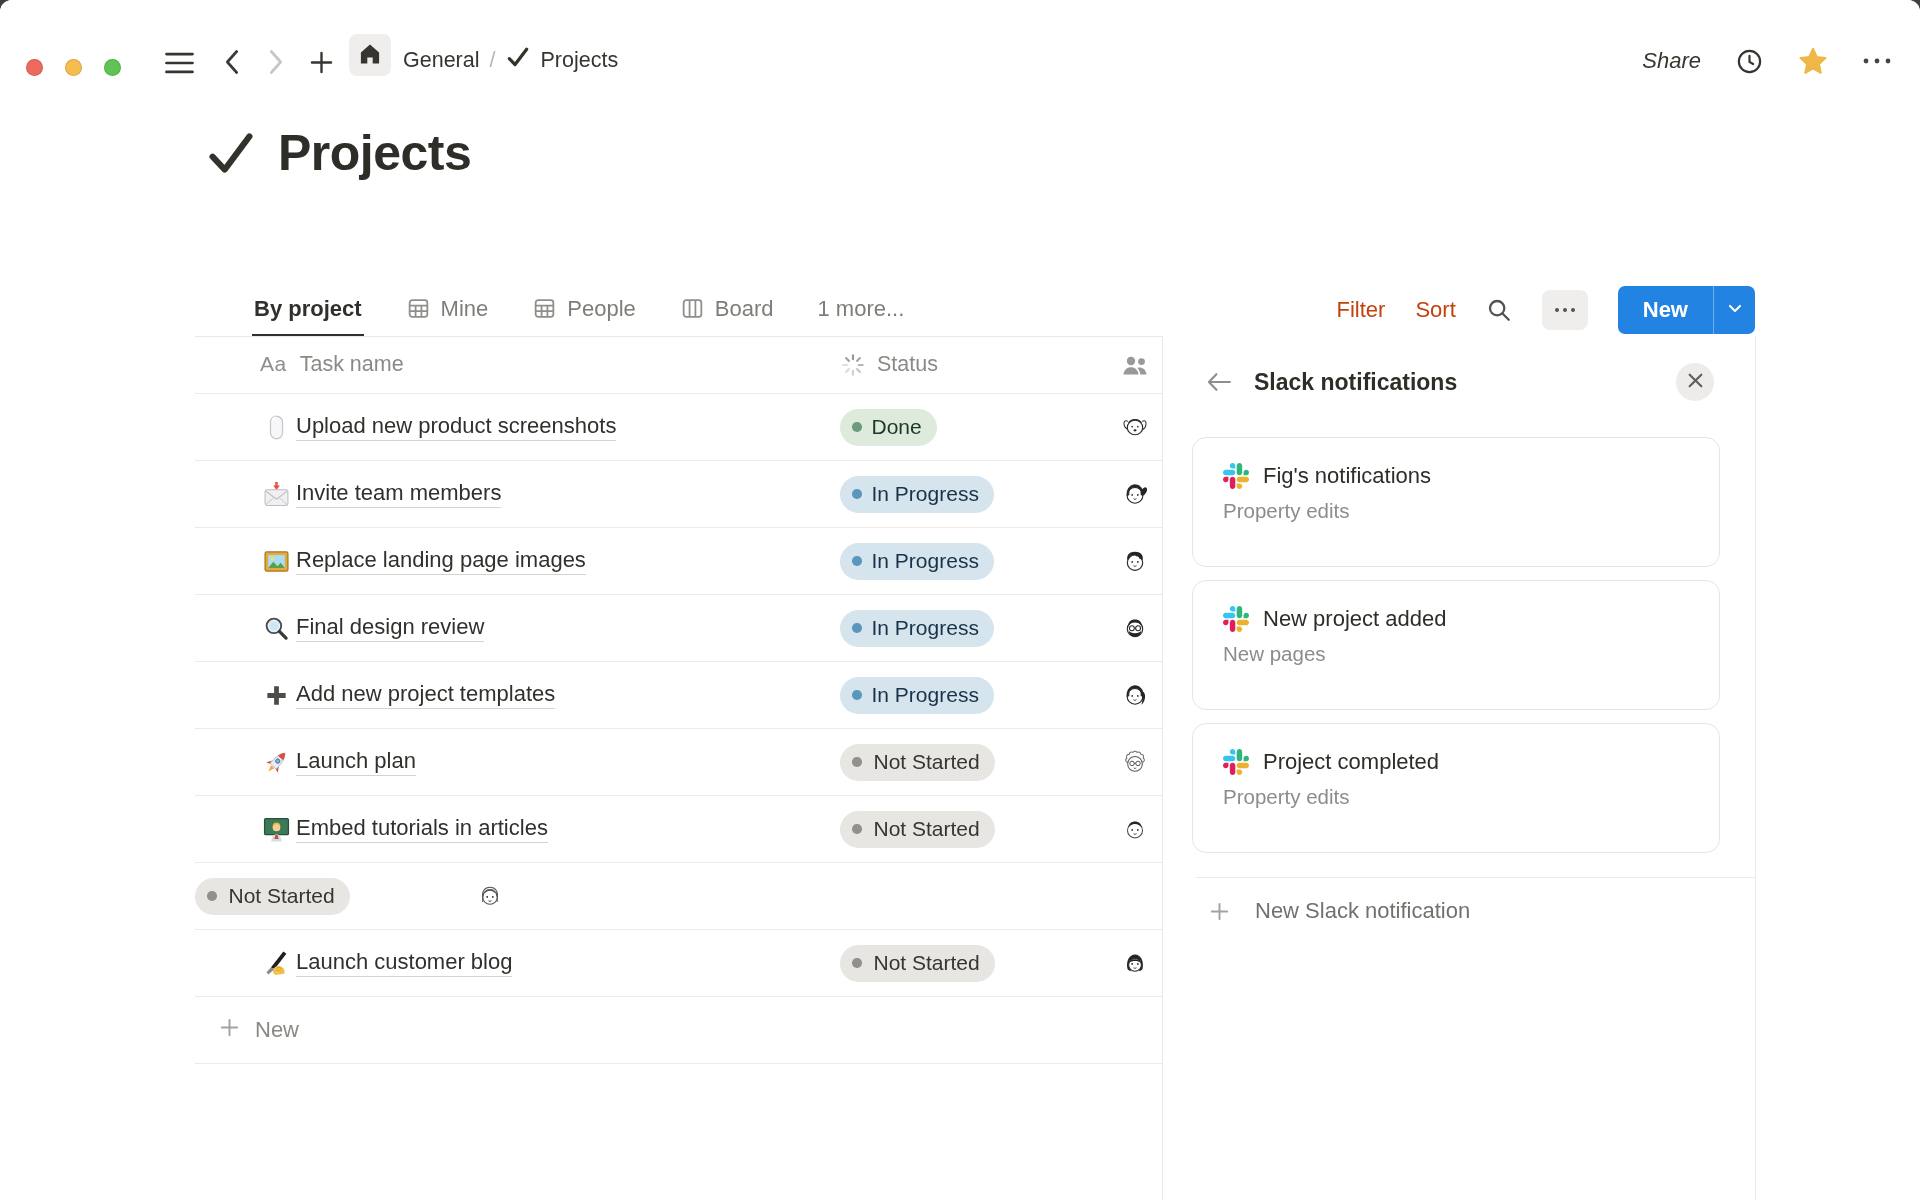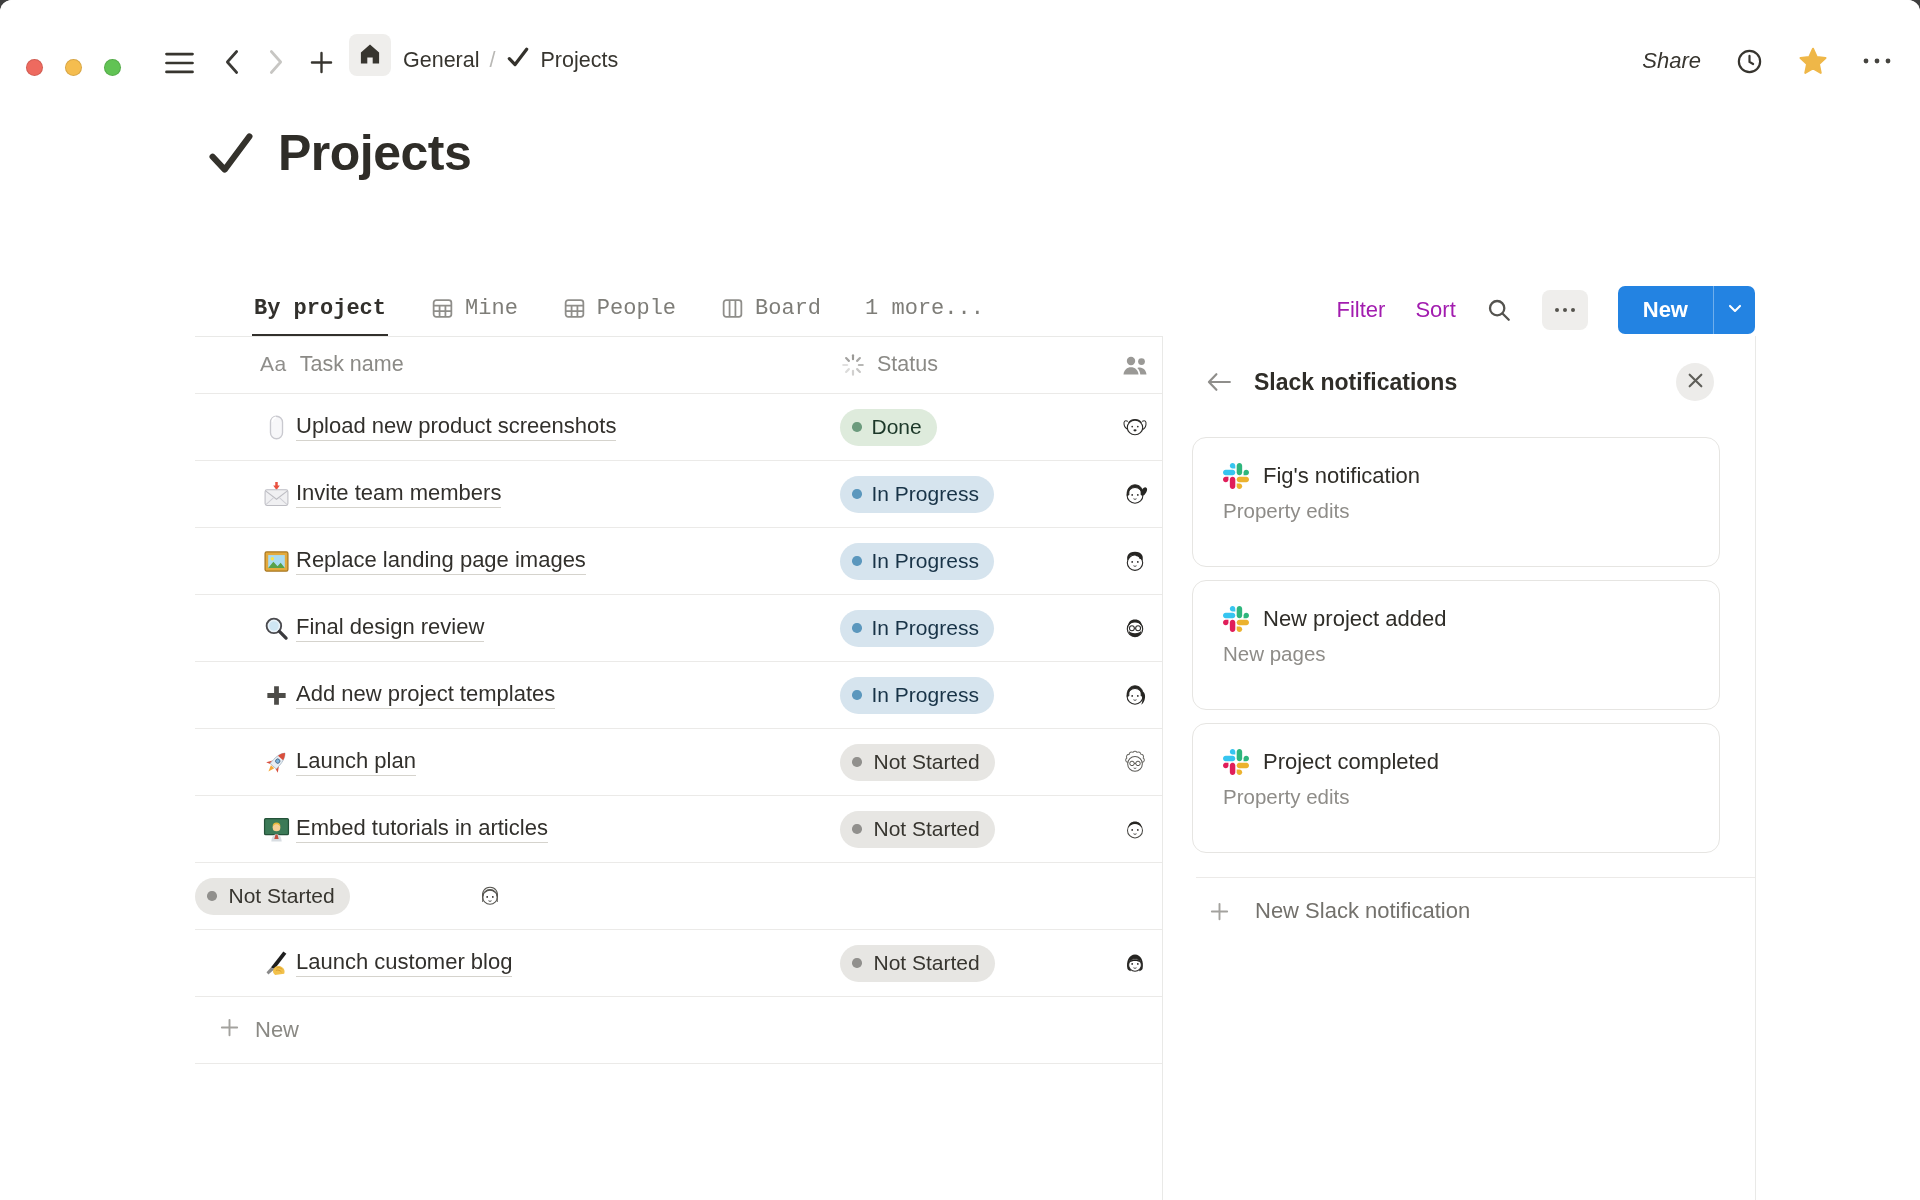--- a/index.html
+++ b/index.html
@@ -24,26 +24,26 @@
   .titlebar-right{margin-left:auto;margin-right:28px;display:flex;align-items:center;gap:34px;font-style:italic;}
   .share-label{font-size:22px;color:#37352f;}
 
   
   .page-title{position:absolute;left:204px;top:120px;height:66px;display:flex;align-items:center;gap:20px;}
   .page-check svg{width:54px;height:54px;display:block;}
   .page-title h1{margin:0;font-size:50px;font-weight:700;color:#2f2d28;letter-spacing:-.5px;}
 
   
   .toolbar{position:absolute;left:195px;top:283px;width:1560px;height:53px;display:flex;align-items:center;border-bottom:1px solid #e9e9e7;box-sizing:content-box;}
-  .tabs{display:flex;gap:40px;height:100%;margin-left:57px;font-family:Liberation Mono, monospace;}
+  .tabs{display:flex;gap:40px;height:100%;margin-left:57px;}
   .tab{display:flex;align-items:center;gap:10px;font-size:22px;color:#7e7d78;height:100%;border-bottom:2.5px solid transparent;margin-bottom:-1px;box-sizing:border-box;padding:0 2px;}
   .tab.active{color:#32302c;font-weight:600;border-bottom-color:#32302c;}
   .tab-ic svg{width:25px;height:25px;display:block;}
   .tb-right{margin-left:auto;display:flex;align-items:center;gap:30px;}
-  .tb-text{font-size:22px;color:#a21caf;}
+  .tb-text{font-size:22px;color:#c2410c;}
   .dots-btn{width:46px;height:40px;border-radius:8px;background:#efeeec;border:none;display:flex;align-items:center;justify-content:center;}
   .new-btn{display:flex;align-items:stretch;height:48px;border-radius:7px;background:var(--accent,#2383e2);overflow:hidden;border:none;padding:0;}
   .new-btn-main{display:flex;align-items:center;padding:0 25px;color:#fff;font-size:22px;font-weight:600;}
   .new-btn-sep{width:1px;background:rgba(255,255,255,.35);}
   .new-btn-caret{display:flex;align-items:center;justify-content:center;width:41px;}
 
   
   .thead{position:absolute;left:195px;top:336px;width:967px;height:58px;display:flex;align-items:center;border-bottom:1px solid #ebeae8;box-sizing:border-box;}
   .hcell{display:flex;align-items:center;color:#8b8a86;font-size:21.5px;box-sizing:border-box;}
   .h-name{width:645px;padding-left:65px;gap:13px;}
@@ -562,21 +562,21 @@
                 <path d="M25.8 77.6c0 7.1-5.8 12.9-12.9 12.9S0 84.7 0 77.6s5.8-12.9 12.9-12.9h12.9v12.9z" fill="#E01E5A"></path>
                 <path d="M32.3 77.6c0-7.1 5.8-12.9 12.9-12.9s12.9 5.8 12.9 12.9v32.3c0 7.1-5.8 12.9-12.9 12.9s-12.9-5.8-12.9-12.9V77.6z" fill="#E01E5A"></path>
                 <path d="M45.2 25.8c-7.1 0-12.9-5.8-12.9-12.9S38.1 0 45.2 0s12.9 5.8 12.9 12.9v12.9H45.2z" fill="#36C5F0"></path>
                 <path d="M45.2 32.3c7.1 0 12.9 5.8 12.9 12.9s-5.8 12.9-12.9 12.9H12.9C5.8 58.1 0 52.3 0 45.2s5.8-12.9 12.9-12.9h32.3z" fill="#36C5F0"></path>
                 <path d="M97 45.2c0-7.1 5.8-12.9 12.9-12.9s12.9 5.8 12.9 12.9-5.8 12.9-12.9 12.9H97V45.2z" fill="#2EB67D"></path>
                 <path d="M90.5 45.2c0 7.1-5.8 12.9-12.9 12.9s-12.9-5.8-12.9-12.9V12.9C64.7 5.8 70.5 0 77.6 0s12.9 5.8 12.9 12.9v32.3z" fill="#2EB67D"></path>
                 <path d="M77.6 97c7.1 0 12.9 5.8 12.9 12.9s-5.8 12.9-12.9 12.9-12.9-5.8-12.9-12.9V97h12.9z" fill="#ECB22E"></path>
                 <path d="M77.6 90.5c-7.1 0-12.9-5.8-12.9-12.9s5.8-12.9 12.9-12.9h32.3c7.1 0 12.9 5.8 12.9 12.9s-5.8 12.9-12.9 12.9H77.6z" fill="#ECB22E"></path>
               </svg>
             </span>
-            <span class="card-title" data-interactable="false">Fig's notification</span>
+            <span class="card-title" data-interactable="false">Fig's notifications</span>
           </div>
           <div class="card-sub" data-interactable="false">Property edits</div>
         </div>
         <div class="card" data-interactable="true">
           <div class="card-top">
             <span class="slack-ic" data-interactable="false">
               <svg viewBox="0 0 122.8 122.8">
                 <path d="M25.8 77.6c0 7.1-5.8 12.9-12.9 12.9S0 84.7 0 77.6s5.8-12.9 12.9-12.9h12.9v12.9z" fill="#E01E5A"></path>
                 <path d="M32.3 77.6c0-7.1 5.8-12.9 12.9-12.9s12.9 5.8 12.9 12.9v32.3c0 7.1-5.8 12.9-12.9 12.9s-12.9-5.8-12.9-12.9V77.6z" fill="#E01E5A"></path>
                 <path d="M45.2 25.8c-7.1 0-12.9-5.8-12.9-12.9S38.1 0 45.2 0s12.9 5.8 12.9 12.9v12.9H45.2z" fill="#36C5F0"></path>

